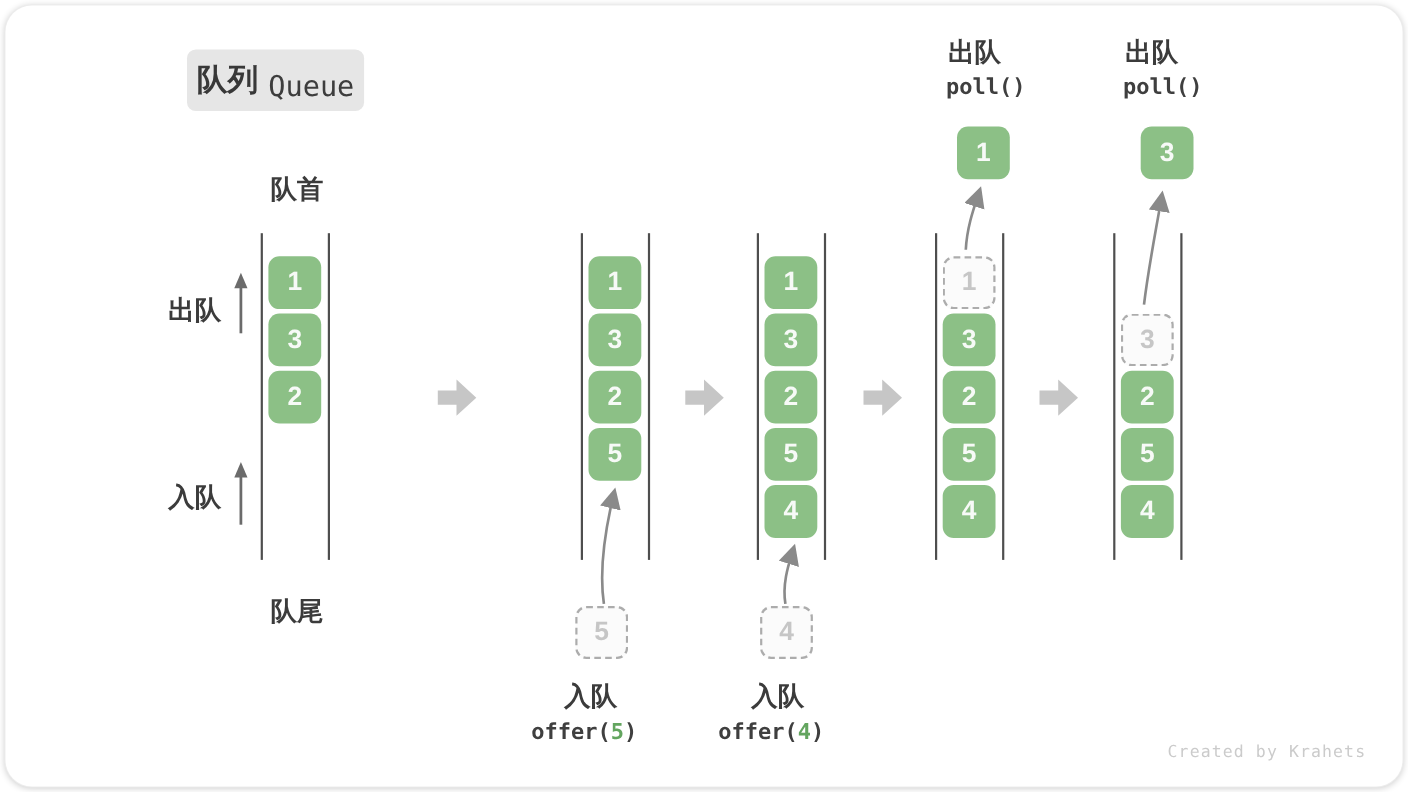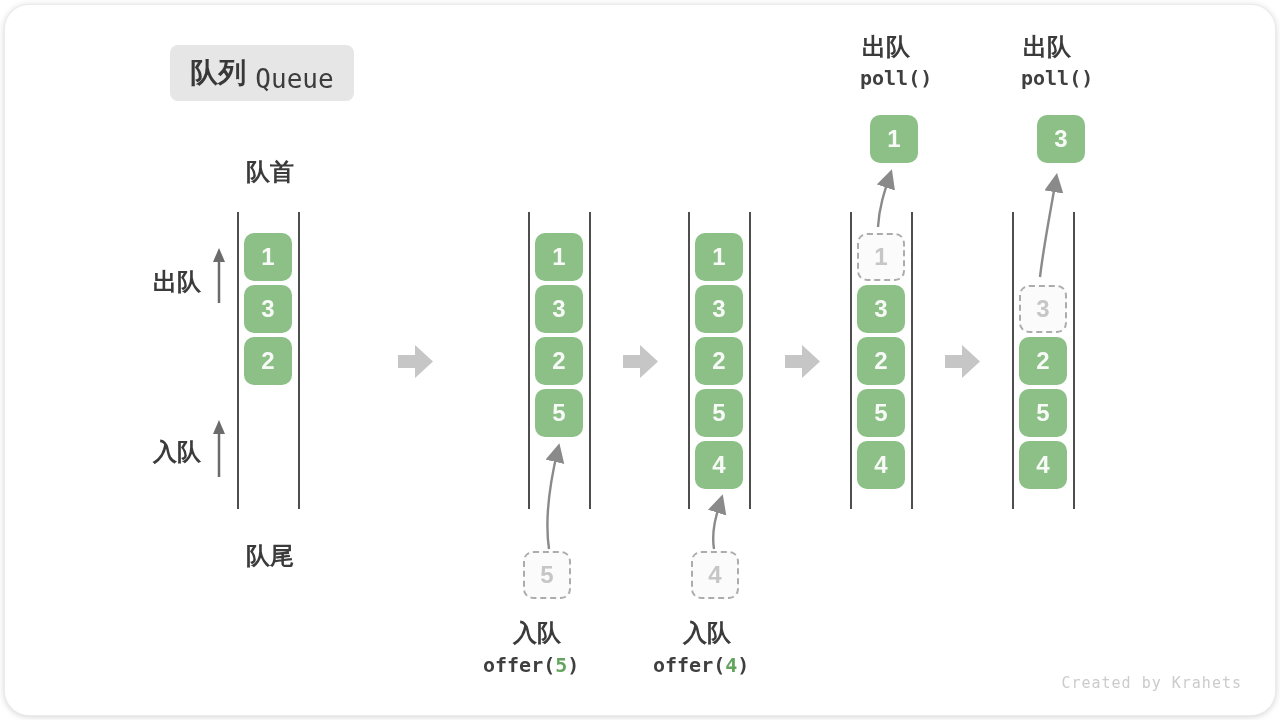--- a/index.html
+++ b/index.html
@@ -1,20 +1,20 @@
 <!DOCTYPE html>
 <html><head>
 <meta charset="utf-8">
 <style>
   html,body{margin:0;padding:0;background:#FFFFFF;}
   .canvas{position:relative;width:1280px;height:720px;overflow:hidden;
           font-family:"Liberation Sans",sans-serif;}
   .card{position:absolute;left:5px;top:5px;right:5px;bottom:5px;background:#FFFFFF;
         border-radius:24px;box-shadow:0 0 0 1px #ECECEC,0 1px 7px rgba(0,0,0,0.22);}
-  .title-badge{position:absolute;left:170px;top:45px;width:184px;height:56px;
+  .title-badge{position:absolute;left:170px;top:45px;width:161px;height:56px;
         background:#E6E6E6;border-radius:8px;display:flex;align-items:center;
         justify-content:center;gap:9px;}
   .title-zh{font-weight:700;font-size:28px;color:#383838;}
   .title-en{font-family:"DejaVu Sans Mono",monospace;font-size:26px;color:#3D3D3D;margin-top:12px;}
   .cn{position:absolute;font-weight:700;font-size:24px;color:#3B3B3B;white-space:nowrap;}
   .code{position:absolute;font-family:"DejaVu Sans Mono",monospace;font-weight:700;
         font-size:20px;color:#3F3F3F;white-space:nowrap;}
   .code .arg{color:#63A55F;}
   .wall{position:absolute;width:2px;height:297px;top:212px;background:#4E4E4E;}
   .cell{position:absolute;width:48px;height:48px;border-radius:10px;display:flex;

